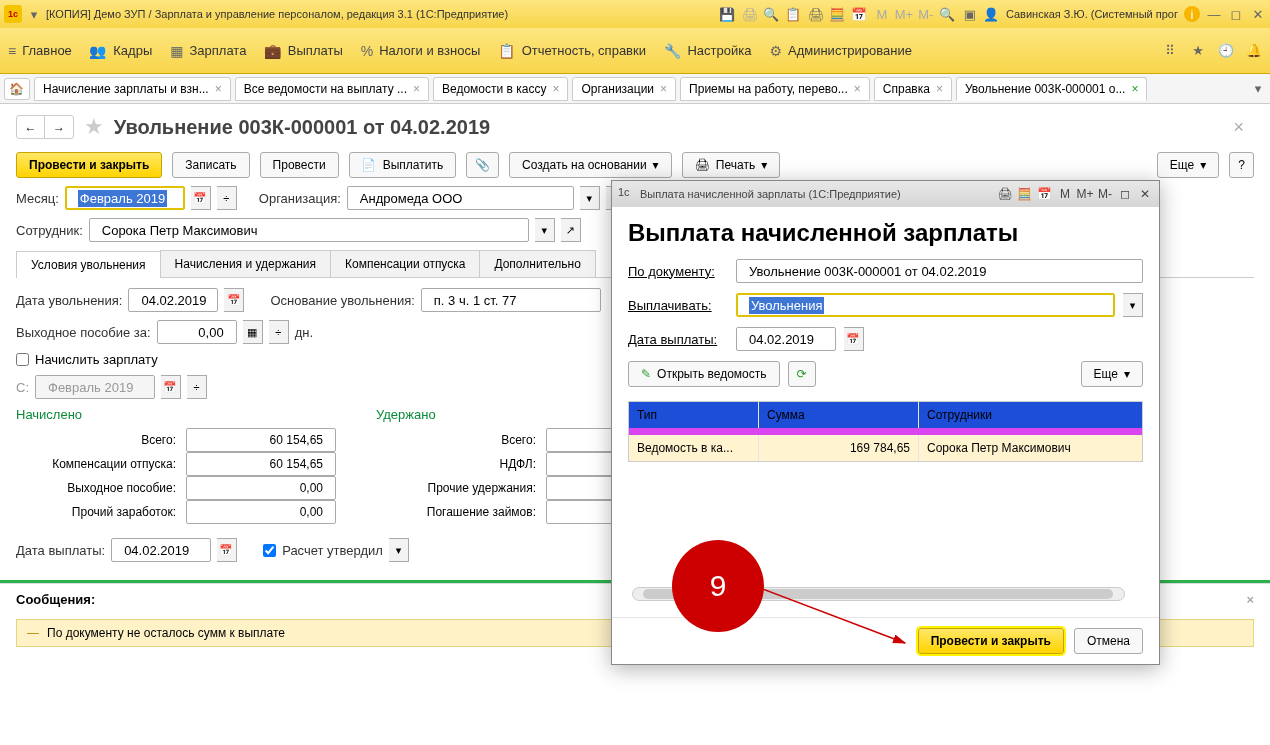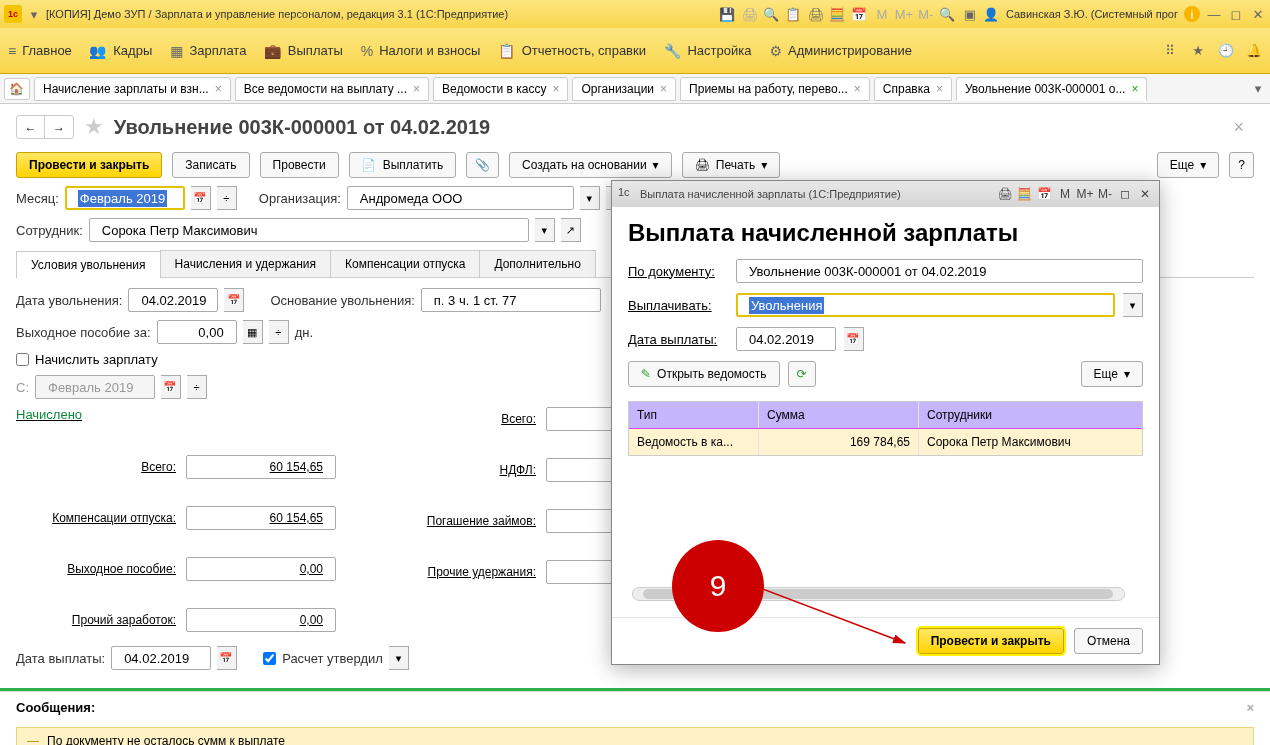--- a/index.html
+++ b/index.html
@@ -57,21 +57,21 @@
 
 .ftabs { display: flex; border-bottom: 1px solid #ccc; margin-top: 6px; }
 .ftab { padding: 6px 14px; border: 1px solid #ccc; border-bottom: none; background: #f2f2f2; margin-right: -1px; font-size: 12px; cursor: pointer; }
 .ftab.active { background: #fff; position: relative; top: 1px; }
 
 
 .inner { padding: 10px 0; }
 .num-input { text-align: right; }
 .chk { display: inline-flex; align-items: center; gap: 6px; }
 .totals { display: flex; gap: 40px; margin-top: 8px; }
-.totcol { display: flex; flex-direction: column; gap: 27px; text-decoration: underline; }
+.totcol { display: flex; flex-direction: column; gap: 0; }
 .totcol .hdr { color: #0a8a3a; font-size: 13px; margin-bottom: 6px; }
 .totrow { display: flex; align-items: center; gap: 10px; }
 .totrow .tlbl { width: 160px; text-align: right; }
 .totrow .tval { width: 150px; }
 
 .hr-green { height: 3px; background: #2bb24c; margin: 0; }
 
 
 .msgs-hdr { background: #fff; padding: 8px 16px; font-weight: bold; font-size: 13px; border-top: 1px solid #ddd; display: flex; align-items: center; }
 .msgs-hdr .mx { margin-left: auto; color: #aaa; cursor: pointer; }
@@ -82,21 +82,21 @@
 .dlg-title { height: 26px; background: linear-gradient(#e8e8e8,#d5d5d5); display: flex; align-items: center; padding: 0 6px; gap: 6px; font-size: 11px; color: #444; }
 .dlg-title .icon-1c { width: 16px; height: 16px; }
 .dlg-tools { margin-left: auto; display: flex; gap: 4px; }
 .dlg-tools span { width: 16px; height: 16px; display: inline-flex; align-items: center; justify-content: center; cursor: pointer; font-size: 12px; }
 .dlg-body { padding: 12px 16px; flex: 1; display: flex; flex-direction: column; }
 .dlg-h1 { font-size: 24px; font-weight: bold; margin-bottom: 12px; }
 .dlg-row { display: flex; align-items: center; gap: 8px; margin-bottom: 10px; font-size: 13px; }
 .dlg-row .dlbl { width: 100px; text-decoration: underline; }
 .sel-hl { display: inline-block; background: #3e76d6; color: #fff; padding: 1px 2px; }
 .dlg-tbl { border: 1px solid #ccc; margin-top: 4px; }
-.dlg-th { display: flex; background: #c4b5fd; border-bottom: 1px solid #d946ef; }
+.dlg-th { display: flex; background: #1d4ed8; border-bottom: 7px solid #d946ef; }
 .dlg-th > div, .dlg-tr > div { padding: 6px 8px; font-size: 12px; border-right: 1px solid #e5e5e5; }
 .dlg-th > div:last-child, .dlg-tr > div:last-child { border-right: none; }
 .dlg-tr { display: flex; background: #fff3d0; }
 .c1 { width: 130px; } .c2 { width: 160px; text-align: right; } .c3 { flex: 1; }
 .dlg-scroll { flex: 1; position: relative; }
 .dlg-sb { position: absolute; bottom: 4px; left: 4px; right: 18px; height: 14px; background: #eee; border: 1px solid #ccc; border-radius: 7px; }
 .dlg-sb-th { position: absolute; left: 10px; top: 1px; width: 470px; height: 10px; background: #ccc; border-radius: 5px; }
 .dlg-foot { padding: 10px 16px; display: flex; gap: 10px; justify-content: flex-end; border-top: 1px solid #e5e5e5; }
 
 
@@ -310,34 +310,35 @@
         <div class="totrow">
             <span class="tlbl">Выходное пособие:</span>
             <span class="input num-input tval" style="justify-content:flex-end">0,00</span>
           </div>
         <div class="totrow">
             <span class="tlbl">Прочий заработок:</span>
             <span class="input num-input tval" style="justify-content:flex-end">0,00</span>
           </div>
       </div>
       <div class="totcol">
+        <div class="hdr">Удержано</div>
         <div class="totrow">
             <span class="tlbl">Всего:</span>
             <span class="input num-input tval" style="justify-content:flex-end">7 820</span>
           </div>
         <div class="totrow">
             <span class="tlbl">НДФЛ:</span>
             <span class="input num-input tval" style="justify-content:flex-end">7 820</span>
           </div>
         <div class="totrow">
+            <span class="tlbl">Прочие удержания:</span>
+            <span class="input num-input tval" style="justify-content:flex-end"></span>
+          </div>
+        <div class="totrow">
             <span class="tlbl">Погашение займов:</span>
-            <span class="input num-input tval" style="justify-content:flex-end"></span>
-          </div>
-        <div class="totrow">
-            <span class="tlbl">Прочие удержания:</span>
             <span class="input num-input tval" style="justify-content:flex-end"></span>
           </div>
       </div>
     </div>
 
     <div class="row" style="margin-top:14px">
       <span class="lbl">Дата выплаты:</span>
       <span class="input" style="width:100px">04.02.2019</span>
       <span class="input-btn cal-icon"></span>
       <span style="width:14px"></span>

